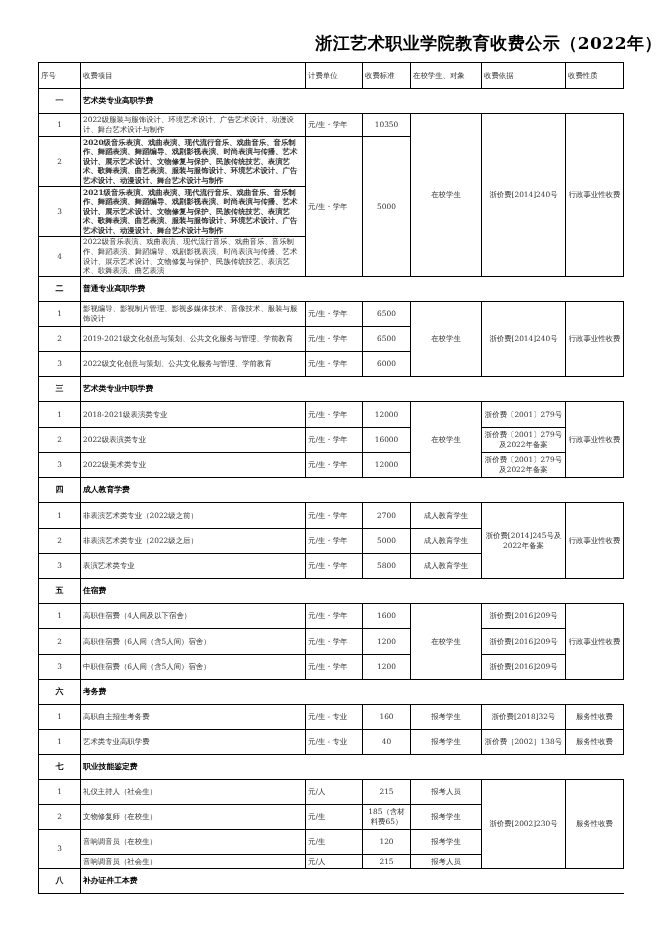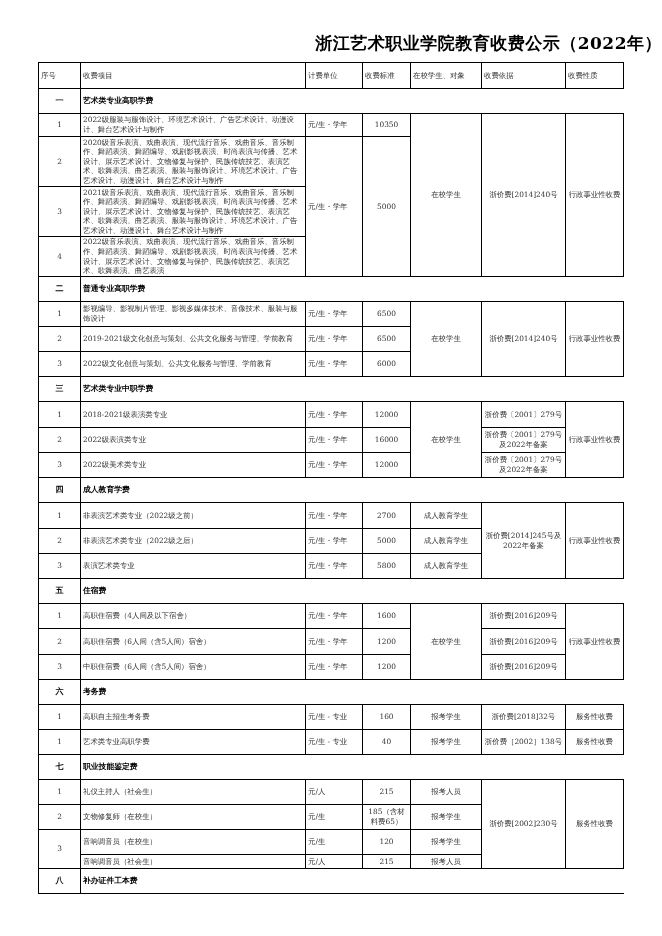--- a/index.html
+++ b/index.html
@@ -11,21 +11,21 @@
   table.fee { position:absolute; left:38px; top:62px; border-collapse:collapse;
               table-layout:fixed; width:585px; }
   table.fee td { border:1px solid #000; font-size:7.4px; line-height:9.6px;
                  padding:0 2px; vertical-align:middle; overflow:hidden; color:#333; }
   td.c { text-align:center; }
   td.l { text-align:left; }
   td.hdr { text-align:left; font-size:7.6px; color:#444; }
   tr.sec td.secno { text-align:center; font-weight:bold; color:#000; font-size:8px; }
   tr.sec td.secname { font-weight:bold; color:#000; font-size:7.8px;
                       border-right:none; }
-  .clip { display:block; overflow:hidden; }
+  .clip { display:block; overflow:hidden;font-weight:bold; }
 </style>
 </head>
 <body>
 
 <div class="title">浙江艺术职业学院教育收费公示（2022年）</div>
 
 <table class="fee">
   <colgroup>
     <col style="width:42px">
       <col style="width:225px">

